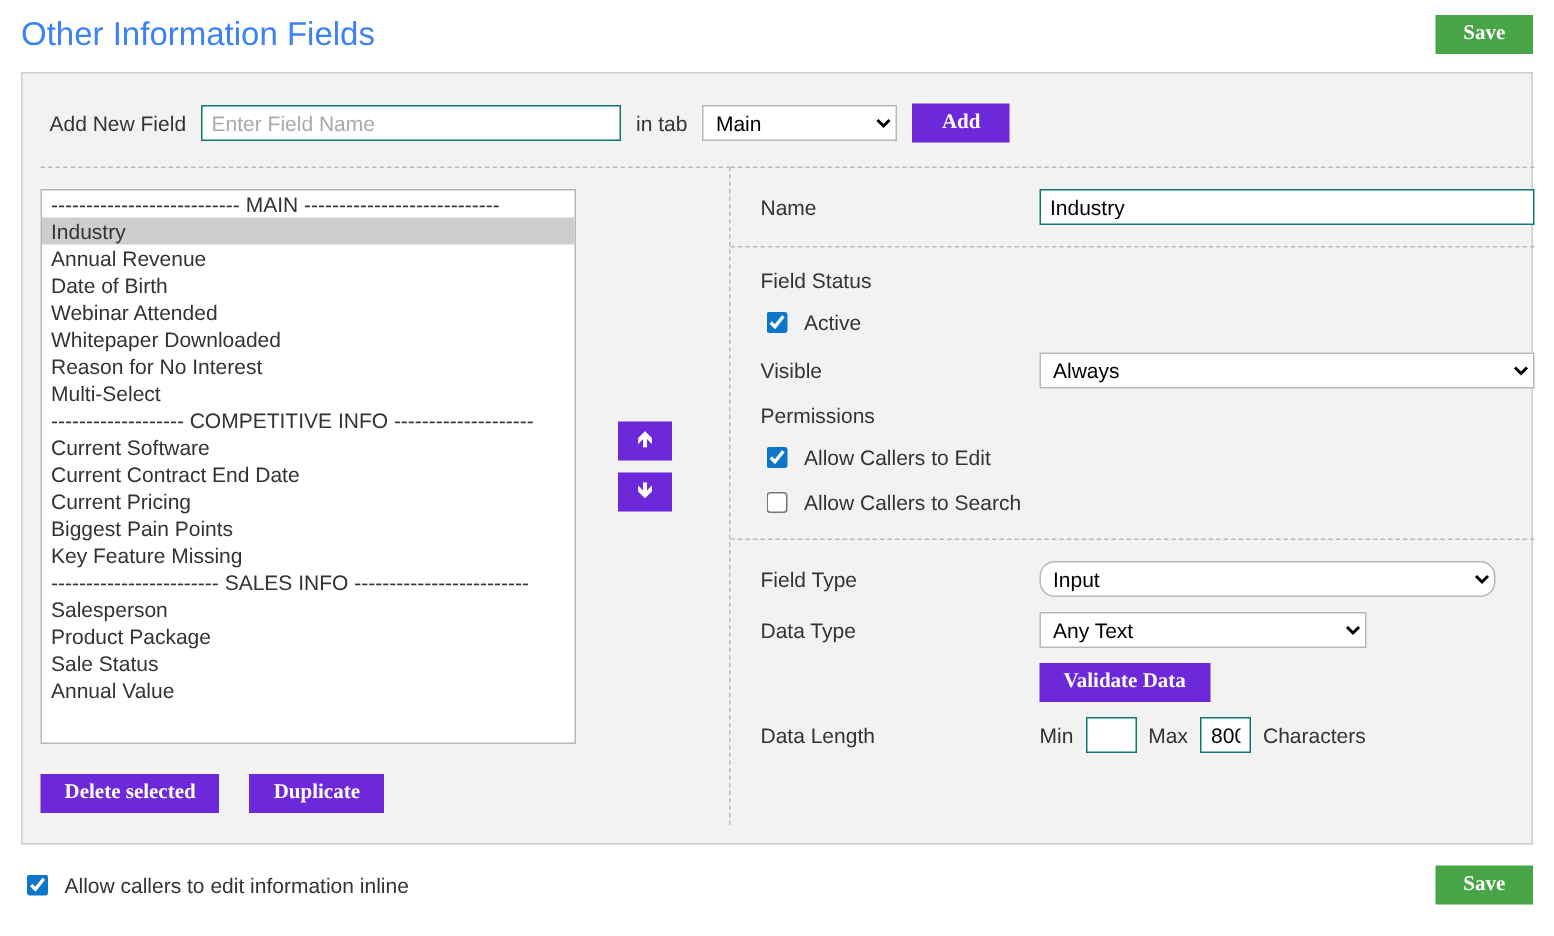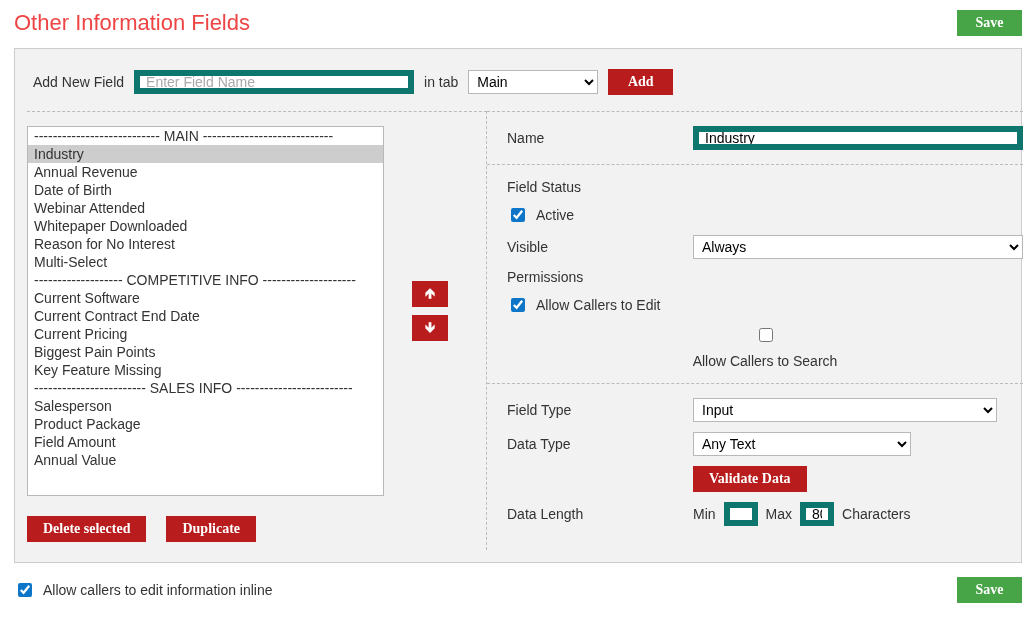--- a/index.html
+++ b/index.html
@@ -13,36 +13,36 @@
     width: 1036px;
   }
   .header-row {
     display: flex;
     justify-content: space-between;
     align-items: center;
     padding: 10px 0 12px 0;
   }
   .page-title {
     font-size: 22px;
-    color: #ef4444;
+    color: #3b82f6;
     font-weight: 400;
   }
   .main-frame {
     border: 1px solid #ccc;
     background: #f2f2f2;
     padding: 12px;
   }
   .add-row {
     display: flex;
     align-items: center;
     gap: 10px;
     padding: 8px 6px 16px 6px;
   }
   input[type="text"] {
-    border: 6px solid #0f766e;
+    border: 1px solid #0f766e;
     height: 24px;
     padding: 2px 6px;
     font-size: 14px;
     font-family: inherit;
     background: #fff;
   }
   input[type="text"]::placeholder { color: #aaa; }
   select {
     border: 1px solid #b8b8b8;
     height: 24px;
@@ -57,21 +57,21 @@
     justify-content: center;
     border: none;
     height: 26px;
     padding: 0 16px;
     font-size: 14px;
     font-family: Liberation Serif, serif;
     font-weight: 700;
     color: #fff;
     cursor: pointer;
   }
-  .btn-blue  { background: #b91c1c; }
+  .btn-blue  { background: #6d28d9; }
   .btn-green { background: #47a447; }
   .btn-icon  { width:36px; height:26px; padding:0; }
 
   .panels {
     display: flex;
     gap: 0;
   }
   .panel-left {
     border-top: 1px dashed #bbb;
     border-right: 1px dashed #bbb;
@@ -109,21 +109,21 @@
   .section { padding:14px 0 14px 20px; }
   .sep { border-top:1px dashed #bbb; }
   .form-row {
     display:flex; align-items:center;
     margin-bottom:10px;
   }
   .form-row:last-child { margin-bottom:0; }
   .lbl { width:186px; flex-shrink:0; }
   .sub-head { margin-bottom:10px; }
   .chk-row { display:flex; align-items:center; gap:8px; margin-bottom:10px; }
-  .chk-row:last-child { margin-bottom:0;flex-direction:column; }
+  .chk-row:last-child { margin-bottom:0; }
   input[type="checkbox"]{
     width:14px; height:14px; accent-color:#0e76c9; cursor:pointer;
   }
 
   .footer-row {
     display:flex; justify-content:space-between; align-items:center;
     padding:14px 0 0 0;
   }
 </style>
 </head>
@@ -161,21 +161,21 @@
             <div class="opt">Multi-Select</div>
             <div class="opt">------------------- COMPETITIVE INFO --------------------</div>
             <div class="opt">Current Software</div>
             <div class="opt">Current Contract End Date</div>
             <div class="opt">Current Pricing</div>
             <div class="opt">Biggest Pain Points</div>
             <div class="opt">Key Feature Missing</div>
             <div class="opt">------------------------ SALES INFO -------------------------</div>
             <div class="opt">Salesperson</div>
             <div class="opt">Product Package</div>
-            <div class="opt">Field Amount</div>
+            <div class="opt">Sale Status</div>
             <div class="opt">Annual Value</div>
           </div>
         <div class="arrow-col">
           <button class="btn btn-blue btn-icon">
             <span class="arrow-glyph">🡹</span>
           </button>
           <button class="btn btn-blue btn-icon">
             <span class="arrow-glyph">🡻</span>
           </button>
         </div>
@@ -215,21 +215,21 @@
         </div>
         <div class="chk-row">
           <input type="checkbox" style="">
           <span>Allow Callers to Search</span>
         </div>
       </div>
 
       <div class="section sep">
         <div class="form-row">
           <span class="lbl">Field Type</span>
-          <select style="width:304px;">
+          <select style="width:304px;border-radius:10px;">
             <option>Input</option>
           </select>
         </div>
         <div class="form-row">
           <span class="lbl">Data Type</span>
           <select style="width:218px;">
             <option>Any Text</option>
           </select>
         </div>
         <div class="form-row">

